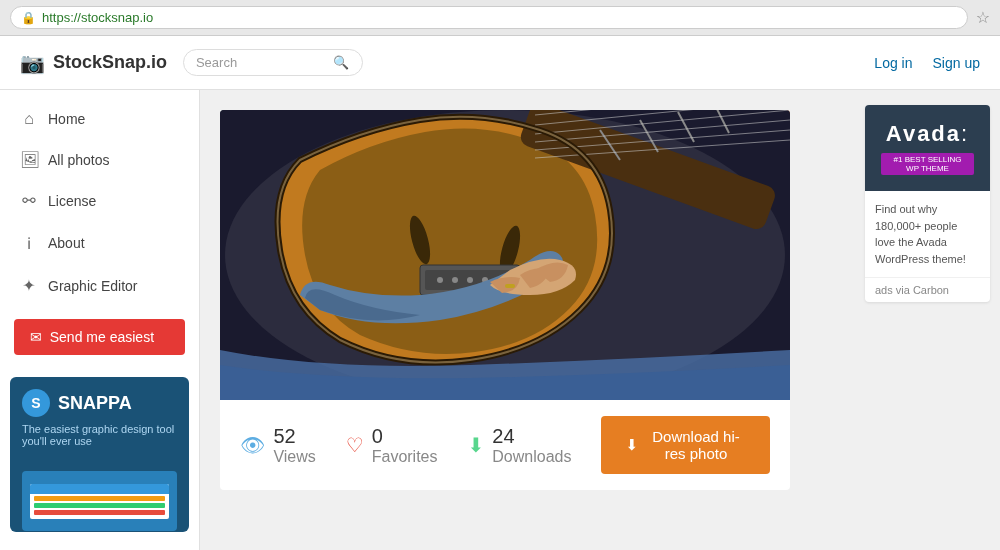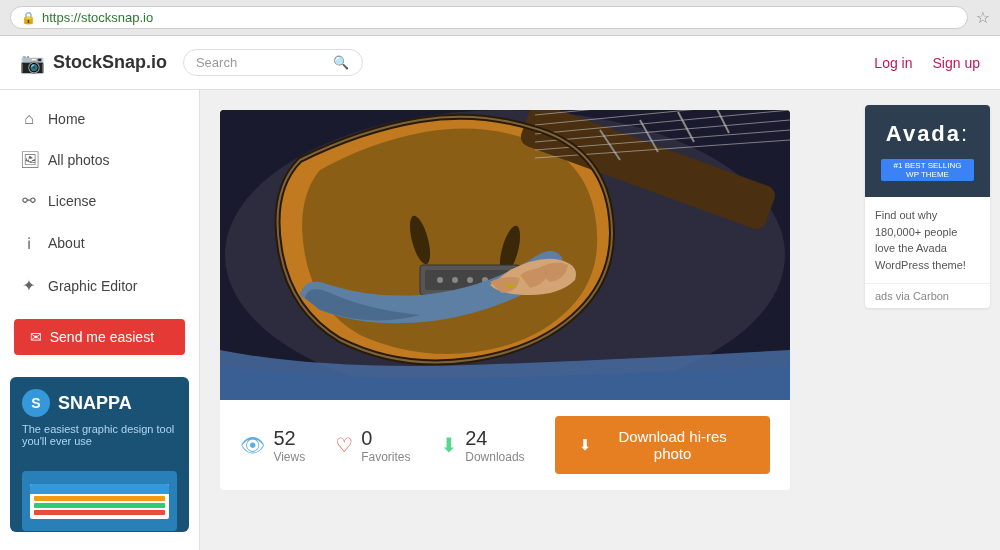--- a/index.html
+++ b/index.html
@@ -61,21 +61,21 @@
       color: #999;
     }
     .header-right {
       margin-left: auto;
       display: flex;
       gap: 20px;
       align-items: center;
     }
     .header-right a {
       text-decoration: none;
-      color: #be185d;
+      color: #0369a1;
       font-size: 14px;
       cursor: pointer;
     }
 
     
     .main-layout {
       display: flex;
       height: calc(550px - 36px - 54px);
       background: #f0f0f0;
     }
@@ -210,21 +210,21 @@
     .stat-item {
       display: flex;
       align-items: center;
       gap: 8px;
     }
     .stat-icon { font-size: 20px; }
     .stat-icon.eye { color: #5dade2; }
     .stat-icon.heart { color: #e74c3c; }
     .stat-icon.download { color: #58d68d; }
     .stat-number { font-size: 20px; font-weight: 400; color: #333; }
-    .stat-label { font-size: 12px; color: #888; display: block; }
+    .stat-label { font-size: 16px; color: #888; display: block; }
 
     .download-btn {
       margin-left: auto;
       background: #e67e22;
       color: white;
       border: none;
       border-radius: 4px;
       padding: 12px 24px;
       cursor: pointer;
       font-size: 15px;
@@ -249,25 +249,25 @@
     .avada-header {
       background: #2c3e50;
       padding: 16px;
       text-align: center;
       color: white;
     }
     .avada-title {
       font-size: 22px;
       font-weight: 300;
       letter-spacing: 2px;
-      margin-bottom: 12px;
+      margin-bottom: 6px;
     }
     .avada-title span { font-weight: 700; }
     .avada-badge {
-      background: #3b82f6;
+      background: #a21caf;
       color: white;
       font-size: 8px;
       padding: 2px 6px;
       border-radius: 2px;
       display: inline-block;
     }
     .avada-body {
       padding: 10px;
       font-size: 11px;
       color: #555;

